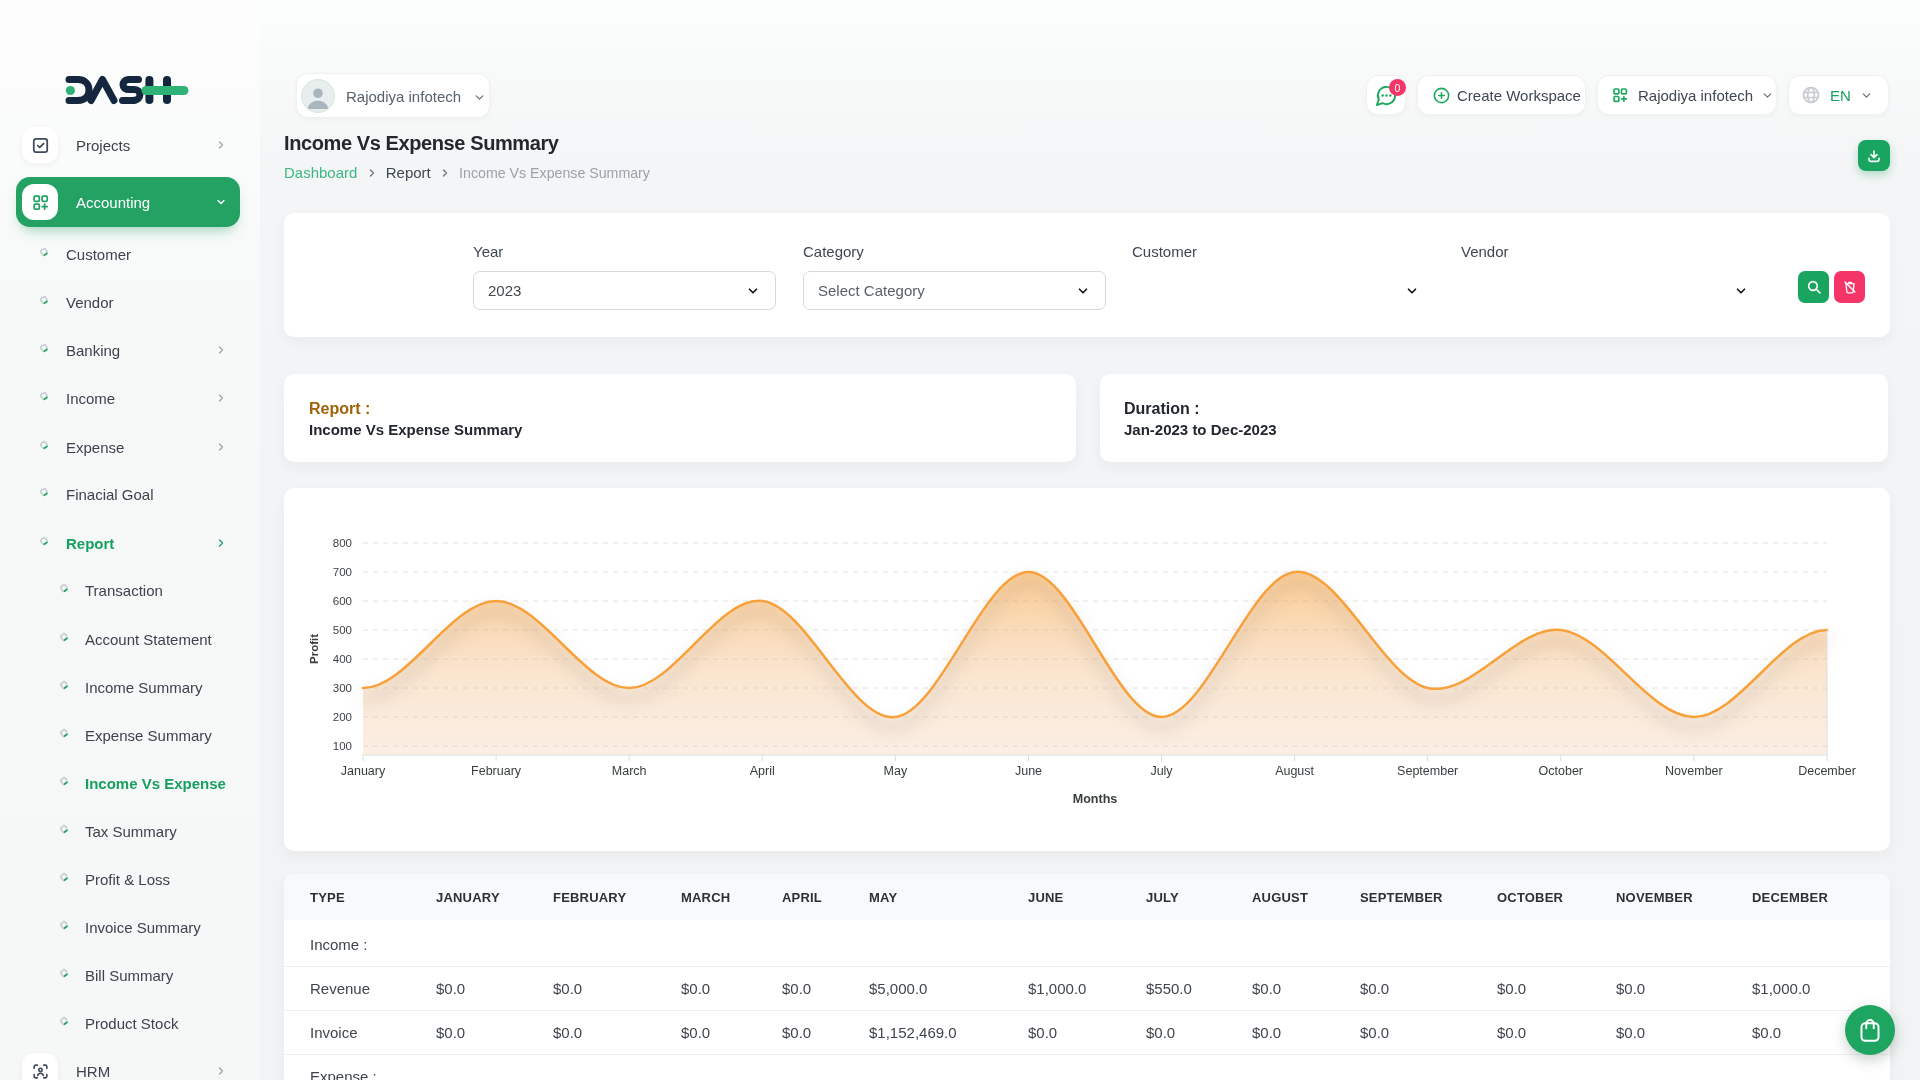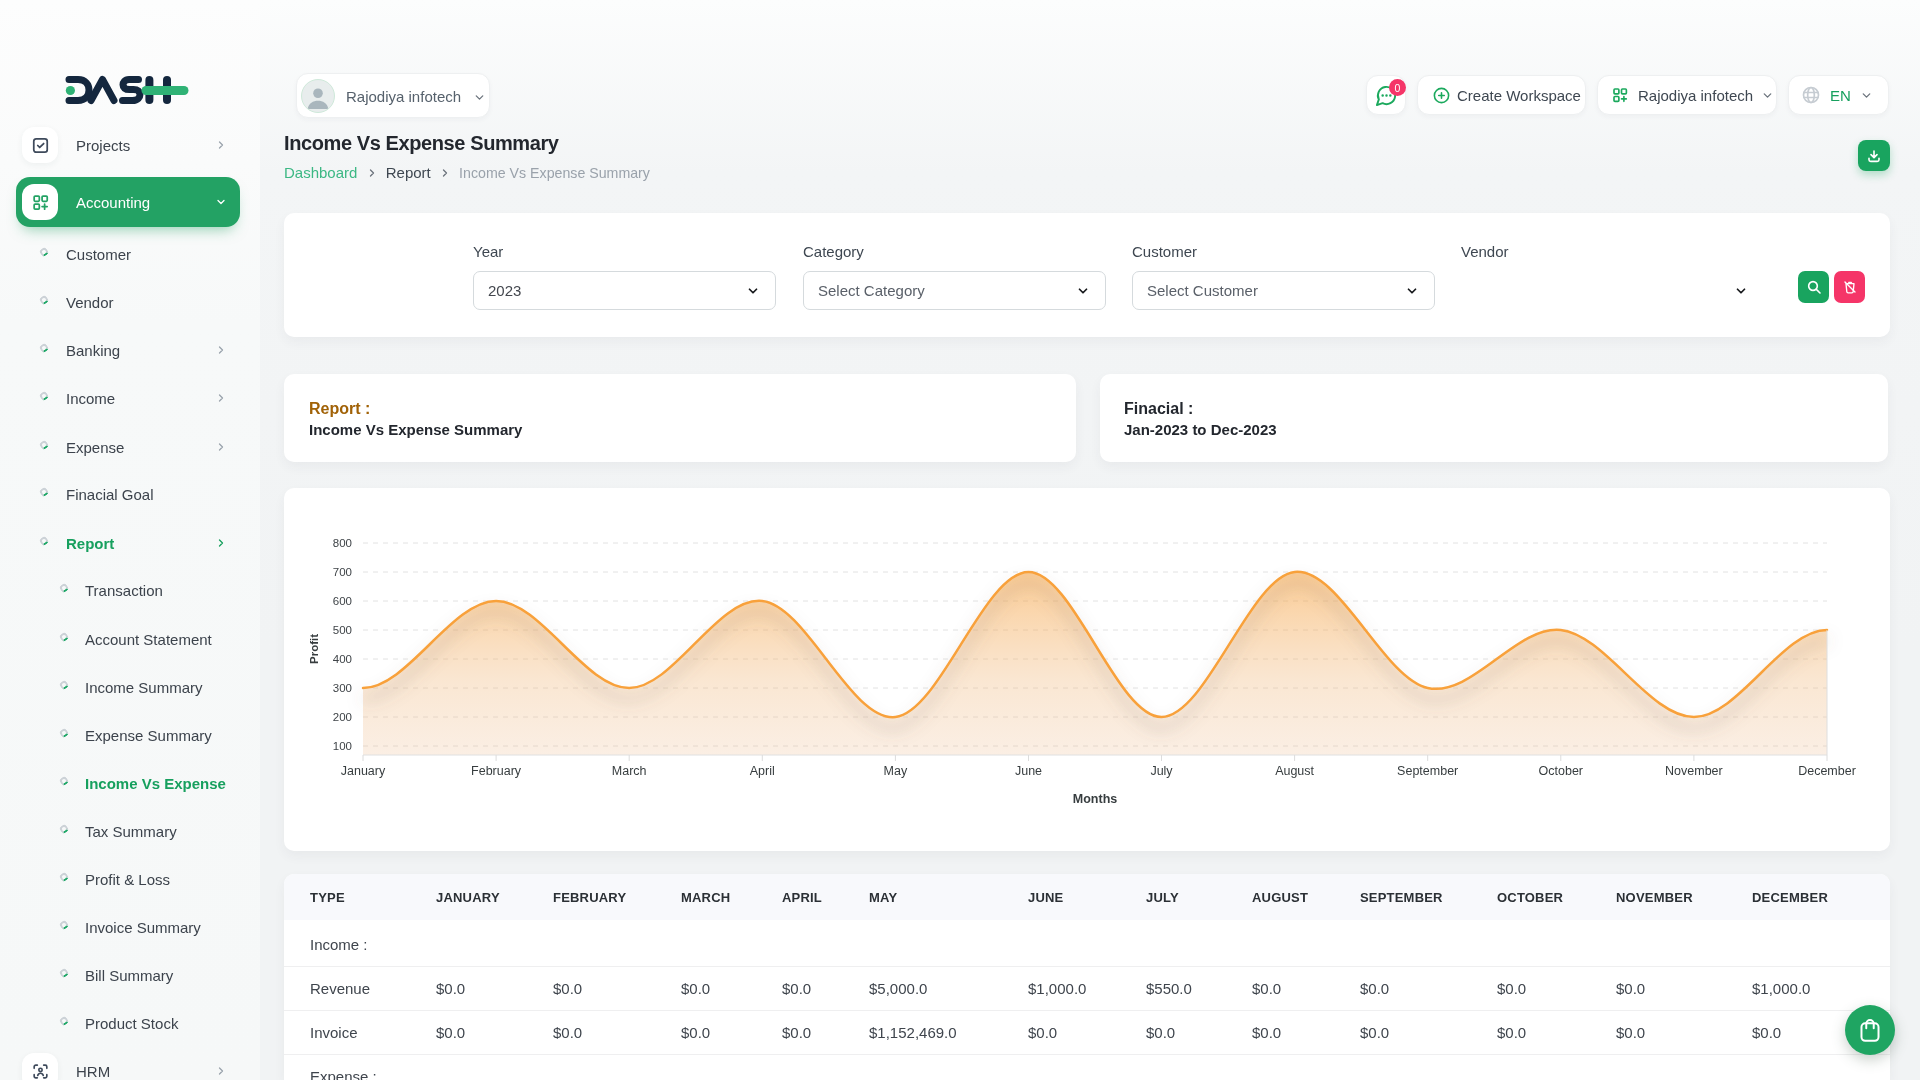--- a/index.html
+++ b/index.html
@@ -198,21 +198,20 @@
       </svg>
   </div>
 
   <div class="card" style="left:284px;top:213px;width:1606px;height:124px;"></div>
   <div style="position:absolute;left:473px;top:243px;font-size:15px;color:#3e4751;">Year</div>
   <div style="position:absolute;left:803px;top:243px;font-size:15px;color:#3e4751;">Category</div>
   <div style="position:absolute;left:1132px;top:243px;font-size:15px;color:#3e4751;">Customer</div>
   <div style="position:absolute;left:1461px;top:243px;font-size:15px;color:#3e4751;">Vendor</div>
   <select class="sel" style="left:473px;top:271px;"><option>2023</option></select>
   <select class="sel" style="left:803px;top:271px;color:#5a6069;"><option>Select Category</option></select>
-  <select class="sel" style="left:1132px;top:271px;color:#5a6069;"><option>Select Customer</option></select>
   <svg class="selchev" style="left:746px;top:284px;" viewBox="0 0 24 24" fill="none" stroke="#17191c" stroke-width="3" stroke-linecap="round" stroke-linejoin="round">
       <path d="M6 9l6 6 6-6"></path>
     </svg>
   <svg class="selchev" style="left:1076px;top:284px;" viewBox="0 0 24 24" fill="none" stroke="#17191c" stroke-width="3" stroke-linecap="round" stroke-linejoin="round">
       <path d="M6 9l6 6 6-6"></path>
     </svg>
   <svg class="selchev" style="left:1405px;top:284px;" viewBox="0 0 24 24" fill="none" stroke="#17191c" stroke-width="3" stroke-linecap="round" stroke-linejoin="round">
       <path d="M6 9l6 6 6-6"></path>
     </svg>
   <svg class="selchev" style="left:1734px;top:284px;" viewBox="0 0 24 24" fill="none" stroke="#17191c" stroke-width="3" stroke-linecap="round" stroke-linejoin="round">
@@ -228,21 +227,21 @@
     <svg width="16" height="16" viewBox="0 0 24 24" fill="none" stroke="#fff" stroke-width="2" stroke-linecap="round" stroke-linejoin="round">
         <path d="M10 5h4l.5 2M6 7h12l-1.2 12a2 2 0 0 1-2 1.8H9.2a2 2 0 0 1-2-1.8L6 7z"></path>
         <path d="M4.5 4.5l15 15"></path>
       </svg>
   </div>
 
   <div class="card" style="left:284px;top:374px;width:792px;height:88px;"></div>
   <div style="position:absolute;left:309px;top:400px;font-size:16px;font-weight:bold;color:#a16207;">Report :</div>
   <div style="position:absolute;left:309px;top:421px;font-size:15px;font-weight:bold;color:#23272e;">Income Vs Expense Summary</div>
   <div class="card" style="left:1100px;top:374px;width:788px;height:88px;"></div>
-  <div style="position:absolute;left:1124px;top:400px;font-size:16px;font-weight:bold;color:#23272e;">Finacial :</div>
+  <div style="position:absolute;left:1124px;top:400px;font-size:16px;font-weight:bold;color:#23272e;">Duration :</div>
   <div style="position:absolute;left:1124px;top:421px;font-size:15px;font-weight:bold;color:#23272e;">Jan-2023 to Dec-2023</div>
 
   <div class="card" style="left:284px;top:488px;width:1606px;height:363px;"></div>
   <svg style="position:absolute;left:284px;top:488px;" width="1606" height="363" viewBox="0 0 1606 363">
   <defs>
         <filter id="lsh" x="-20%" y="-50%" width="140%" height="250%">
           <feDropShadow dx="0" dy="11" stdDeviation="7.5" flood-color="#6f6458" flood-opacity="0.55"></feDropShadow>
         </filter>
         <linearGradient id="ag" x1="0" y1="0" x2="0" y2="1">
           <stop offset="0" stop-color="#f8a13b" stop-opacity="0.55"></stop>

